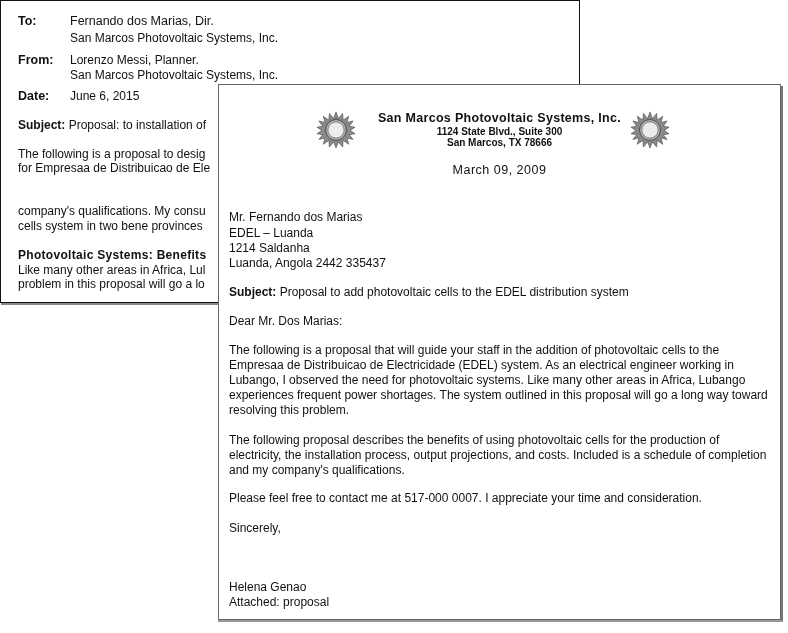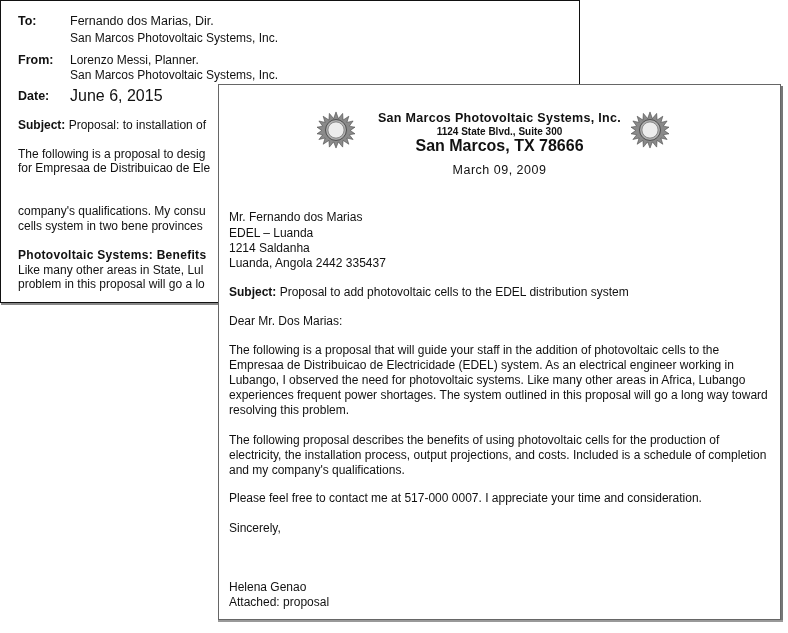--- a/index.html
+++ b/index.html
@@ -17,21 +17,21 @@
   .back-heading { position:absolute; left:17px; top:247px; font-size:12px; font-weight:bold; white-space:nowrap; letter-spacing:0.3px; }
 
   .doc-front { position:absolute; left:218px; top:84px; width:563px; height:536px;
                border:1px solid #666; background:#fff; box-sizing:border-box; overflow:hidden; }
   .front-shadow-r { position:absolute; left:781px; top:86px; width:2px; height:536px; background:#777; }
   .front-shadow-b { position:absolute; left:218px; top:620px; width:565px; height:2px; background:#999; }
 
   .sun { position:absolute; width:38px; height:38px; }
   .lh-company { position:absolute; top:26px; left:0; width:100%; text-align:center; font-size:12.5px; font-weight:bold; letter-spacing:0.3px; }
   .lh-addr1 { position:absolute; top:41px; left:0; width:100%; text-align:center; font-size:10px; font-weight:bold; }
-  .lh-addr2 { position:absolute; top:52px; left:0; width:100%; text-align:center; font-size:16px; font-weight:bold; }
+  .lh-addr2 { position:absolute; top:52px; left:0; width:100%; text-align:center; font-size:10px; font-weight:bold; }
   .lh-date { position:absolute; top:78px; left:0; width:100%; text-align:center; font-size:12.5px; letter-spacing:0.5px; }
 
   .f-text { position:absolute; left:10px; font-size:12px; line-height:15px; white-space:nowrap; }
   .f-para { position:absolute; left:10px; width:545px; font-size:12px; line-height:15px; }
 </style>
 </head>
 <body>
 
 <div class="doc-back">
   <div class="memo-row" style="top:12px;">
@@ -39,31 +39,31 @@
     <span class="memo-value" style="top:0;">Fernando dos Marias, Dir.</span>
     <span class="memo-value" style="top:17px; font-size:12px;">San Marcos Photovoltaic Systems, Inc.</span>
   </div>
   <div class="memo-row" style="top:51px;">
     <span class="memo-label">From:</span>
     <span class="memo-value" style="top:0; font-size:12px;">Lorenzo Messi, Planner.</span>
     <span class="memo-value" style="top:15px; font-size:12px;">San Marcos Photovoltaic Systems, Inc.</span>
   </div>
   <div class="memo-row" style="top:87px;">
     <span class="memo-label">Date:</span>
-    <span class="memo-value" style="top:0; font-size:16px;text-align:center;">June 6, 2015</span>
+    <span class="memo-value" style="top:0; font-size:12px;text-align:center;">June 6, 2015</span>
   </div>
   <div class="back-subject">
     <b>Subject:</b><span> Proposal: to installation of</span>
   </div>
   <div class="back-text" style="top:146px;">The following is a proposal to desig</div>
   <div class="back-text" style="top:160px;">for Empresaa de Distribuicao de Ele</div>
   <div class="back-text" style="top:203px;">company's qualifications. My consu</div>
   <div class="back-text" style="top:218px;">cells system in two bene provinces</div>
   <div class="back-heading">Photovoltaic Systems: Benefits</div>
-  <div class="back-text" style="top:262px;">Like many other areas in State, Lul</div>
+  <div class="back-text" style="top:262px;">Like many other areas in Africa, Lul</div>
   <div class="back-text" style="top:276px;">problem in this proposal will go a lo</div>
 </div>
 
 <div class="front-shadow-r"></div>
 <div class="front-shadow-b"></div>
 
 <div class="doc-front">
 
   <svg class="sun" style="left:98px; top:26px;" viewBox="0 0 40 40">
     <g fill="#8a8a8a" stroke="#444" stroke-width="0.6">

